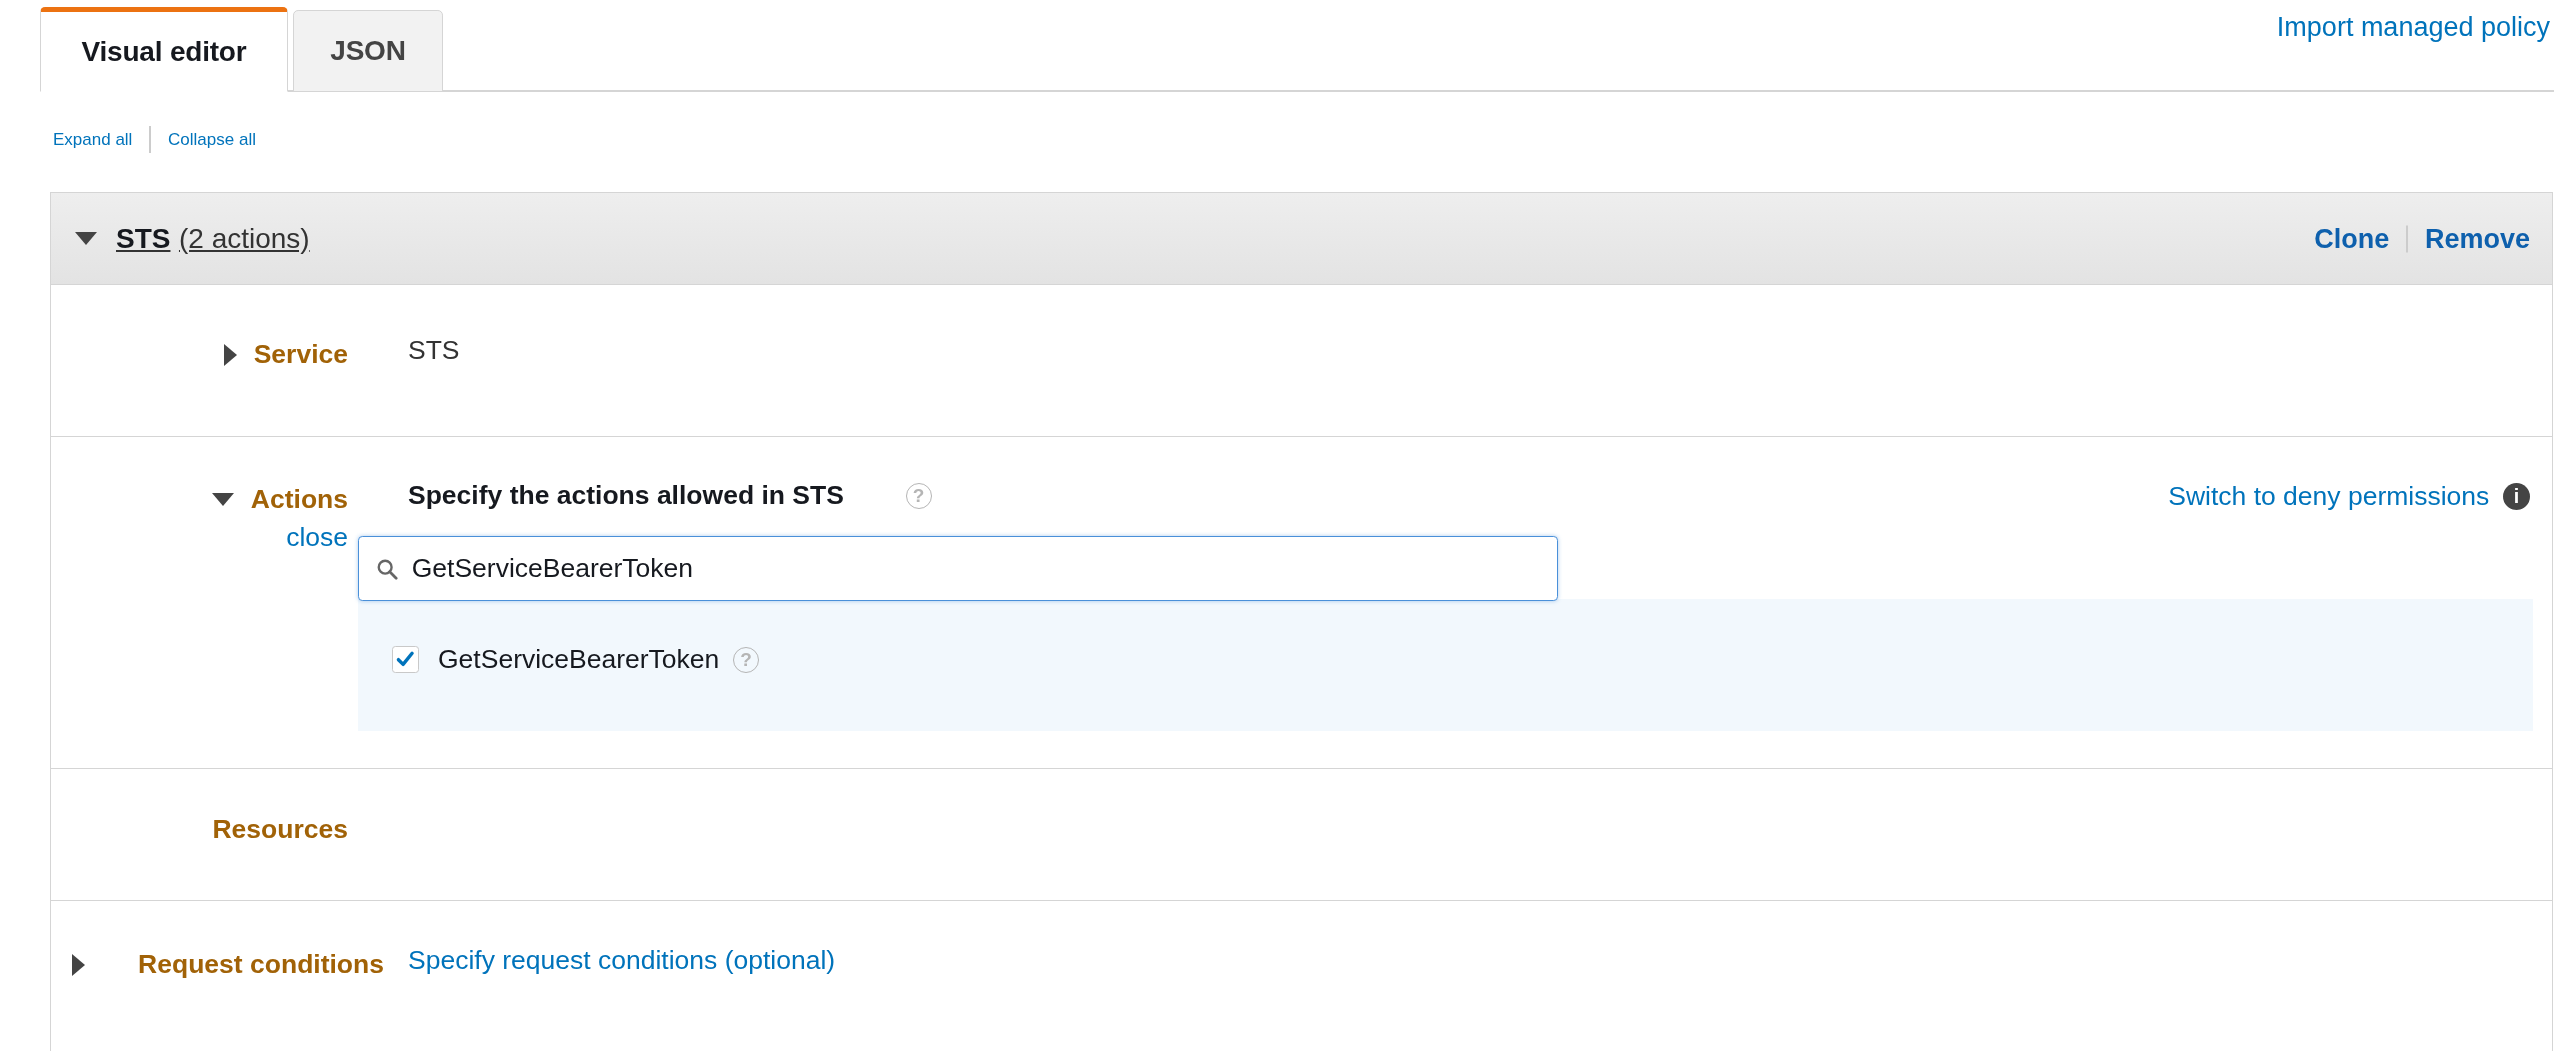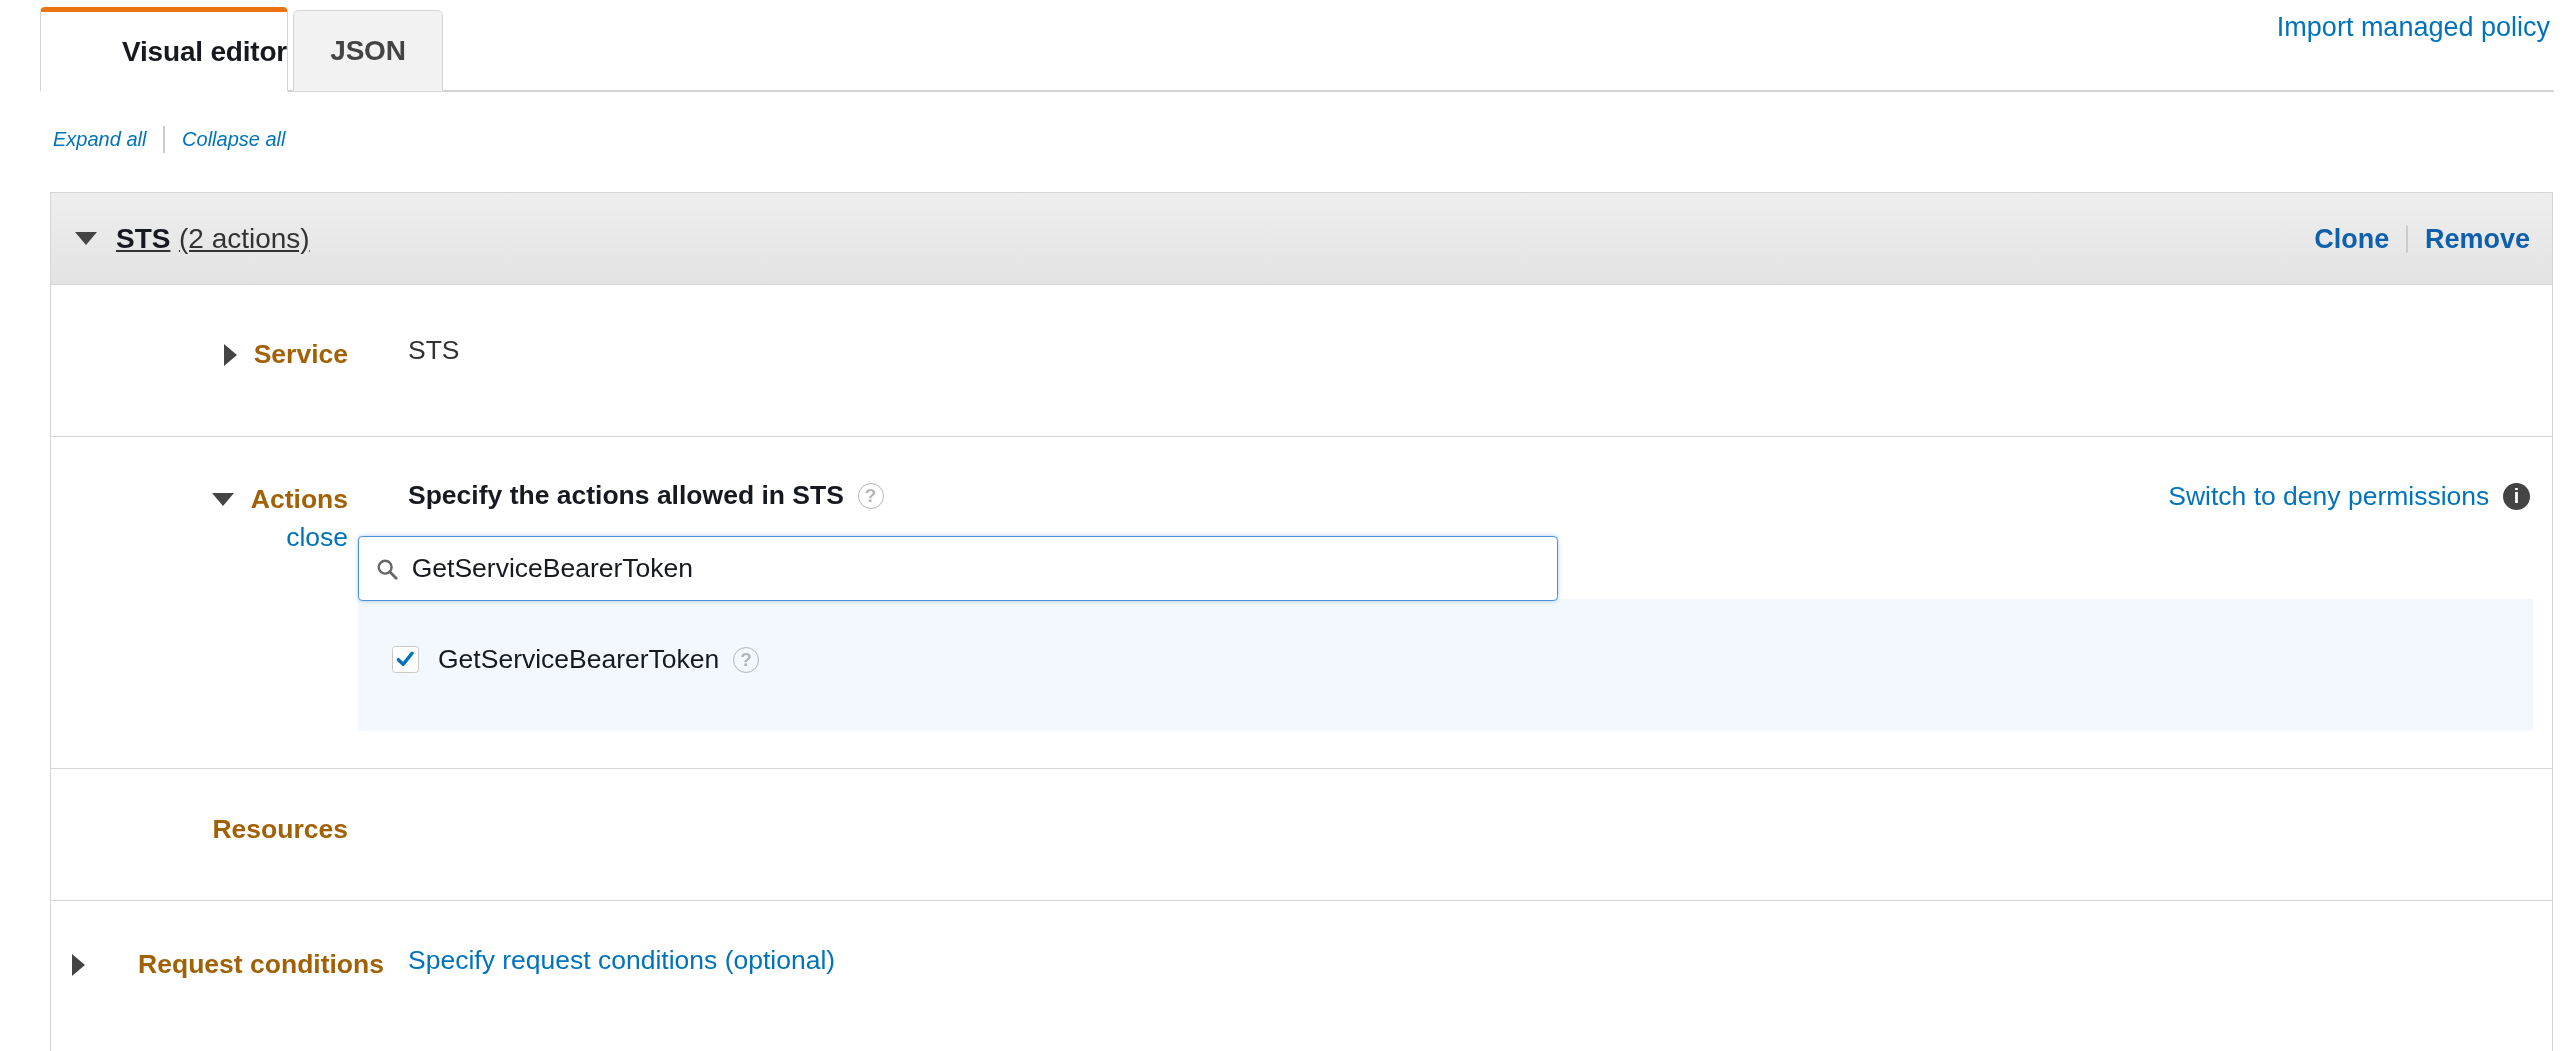--- a/index.html
+++ b/index.html
@@ -49,21 +49,20 @@
   }
   .tab.active {
     left: 40px;
     width: 248px;
     background: #ffffff;
     border-top: 5.1px solid #ec7211;
     border-bottom: 1.7px solid #ffffff;
     color: #16191f;
     z-index: 3;
     height: 85px;
-    justify-content: flex-end;
   }
   .tab.inactive {
     left: 293px;
     width: 150px;
     background: #f2f2f2;
     color: #444444;
     border-bottom: 1.7px solid #d5d5d5;
     z-index: 2;
   }
 
@@ -77,22 +76,21 @@
     white-space: nowrap;
   }
 
   
   .expandbar {
     position: absolute;
     left: 53px;
     top: 126px;
     display: flex;
     align-items: center;
-    font-size: 20px;
-    font-style: italic;
+    font-size: 17px;
   }
   .expandbar a {
     color: #0073bb;
     cursor: pointer;
   }
   .vdivider {
     width: 1.7px;
     height: 27px;
     background: #cccccc;
     margin: 0 17px;
@@ -204,20 +202,21 @@
   .actions-desc {
     position: absolute;
     left: 357px;
     top: 43px;
     display: flex;
     align-items: center;
     font-size: 26.5px;
     font-weight: bold;
     color: #16191f;
     white-space: nowrap;
+    gap: 48px;
   }
   .help-circle {
     display: inline-block;
     width: 24px;
     height: 24px;
     border: 1.7px solid #b5b5b5;
     border-radius: 50%;
     color: #b5b5b5;
     font-size: 19px;
     font-weight: bold;

